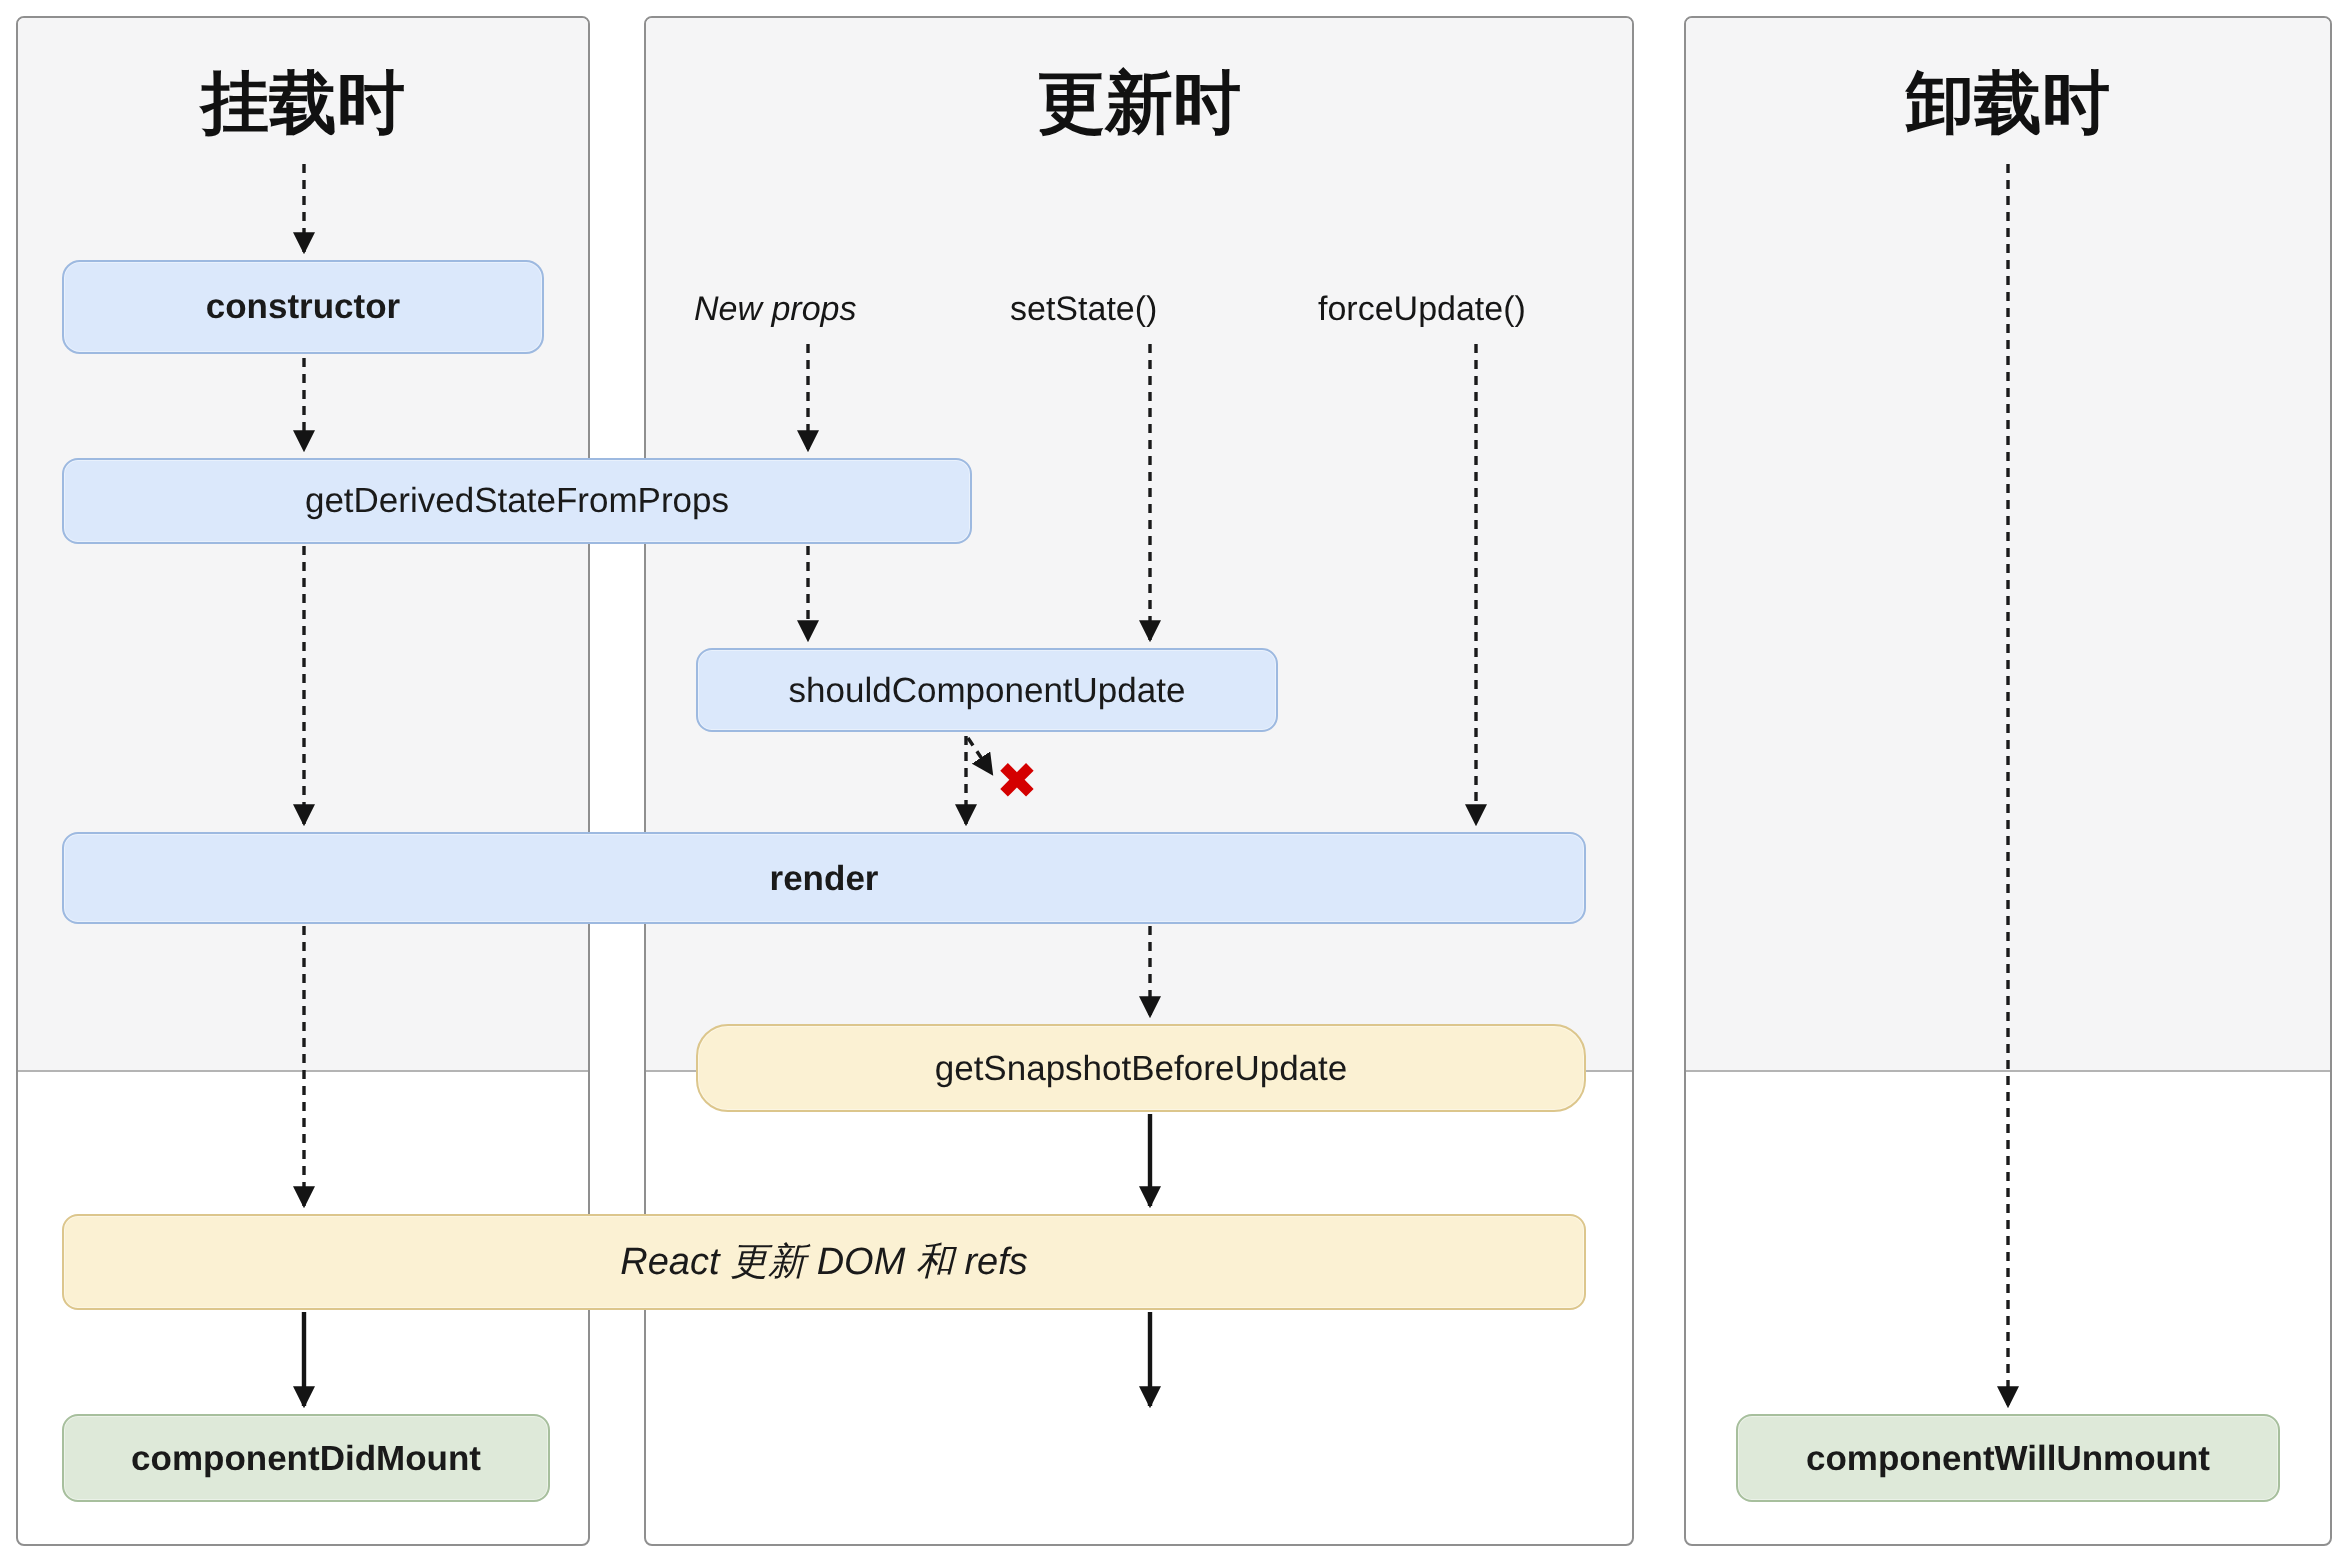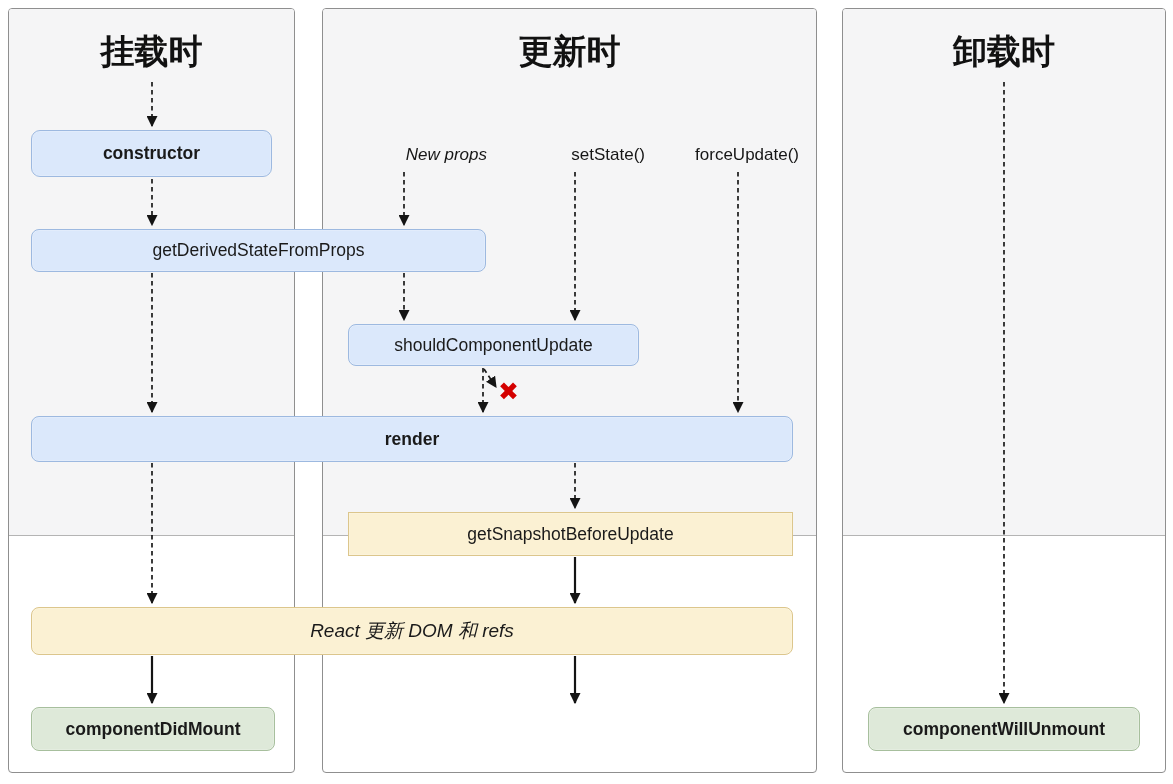--- a/index.html
+++ b/index.html
@@ -38,21 +38,21 @@
     display:flex; align-items:center; justify-content:center;
     font-size:17.5px; border-radius:9px; text-align:center;
     box-shadow:0 0 0 0.5px rgba(255,255,255,.4) inset;
   }
   .node.blue  {background:var(--blue-fill);   border:1.5px solid var(--blue-border);}
   .node.yellow{background:var(--yellow-fill); border:1.5px solid var(--yellow-border);}
   .node.green {background:var(--green-fill);  border:1.5px solid var(--green-border);}
   .bold{font-weight:bold;}
   .italic{font-style:italic;}
   .trigger{
-    position:absolute; z-index:2; text-align:right; font-size:17px; color:#161616;
+    position:absolute; z-index:2; text-align:left; font-size:17px; color:#161616;
   }
   .skip-x{
     position:absolute; z-index:3; font-size:25px; font-weight:900; color:var(--x-red);
     line-height:1;
   }
   .watermark{
     position:absolute; z-index:4; right:3px; top:751px;
     font-size:21px; color:var(--watermark); letter-spacing:0.5px;
   }
 </style>
@@ -108,21 +108,21 @@
   <div class="trigger" style="left:659px;top:145px;width:140px">forceUpdate()</div>
 
   <div class="node blue bold" style="left:31px;top:130px;width:241px;height:47px">constructor</div>
 
   <div class="node blue" style="left:31px;top:229px;width:455px;height:43px;border-radius:8px">getDerivedStateFromProps</div>
 
   <div class="node blue bold" style="left:31px;top:416px;width:762px;height:46px;border-radius:8px">render</div>
 
   <div class="node blue" style="left:348px;top:324px;width:291px;height:42px;border-radius:8px">shouldComponentUpdate</div>
 
-  <div class="node yellow" style="left:348px;top:512px;width:445px;height:44px;border-radius:0">getSnapshotBeforeUpdate</div>
+  <div class="node yellow" style="left:348px;top:512px;width:445px;height:44px;border-radius:16px">getSnapshotBeforeUpdate</div>
 
   <div class="node yellow italic" style="left:31px;top:607px;width:762px;height:48px;border-radius:8px;font-size:19px">React 更新 DOM 和 refs</div>
 
   <div class="node green bold" style="left:31px;top:707px;width:244px;height:44px;border-radius:8px">componentDidMount</div>
 
 
   <div class="node green bold" style="left:868px;top:707px;width:272px;height:44px;border-radius:8px">componentWillUnmount</div>
 
   <span class="skip-x" style="left:498px;top:379px">✖</span>
 

